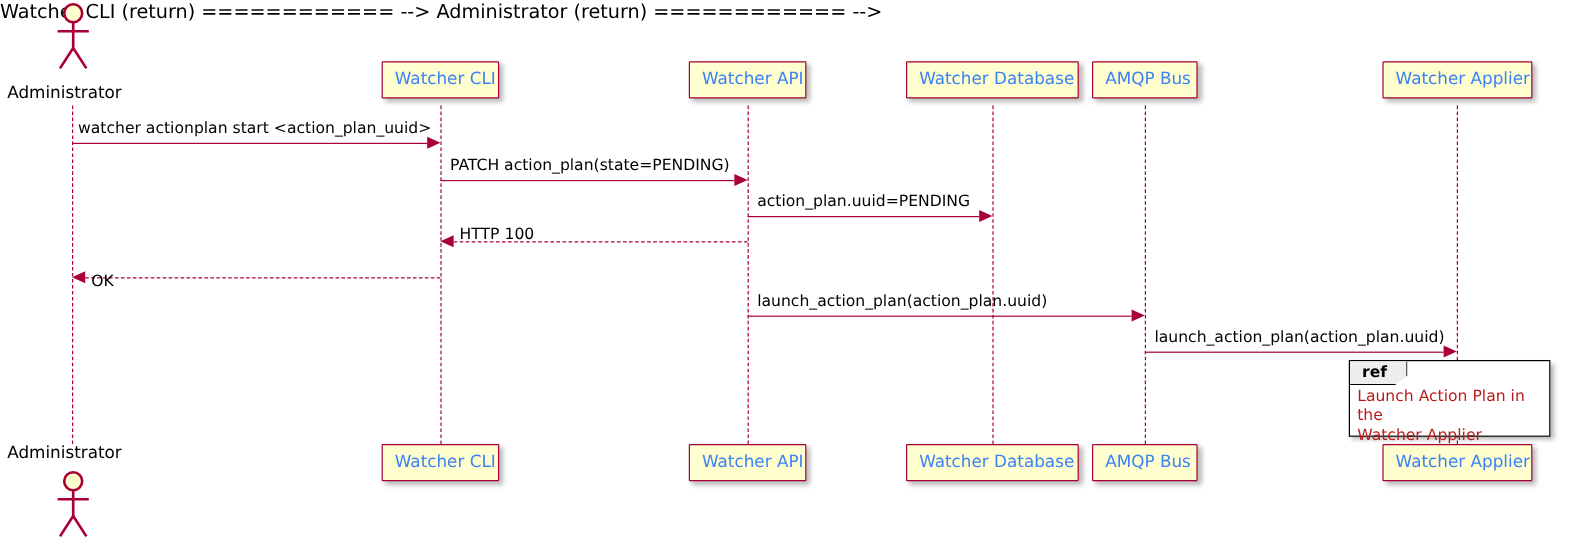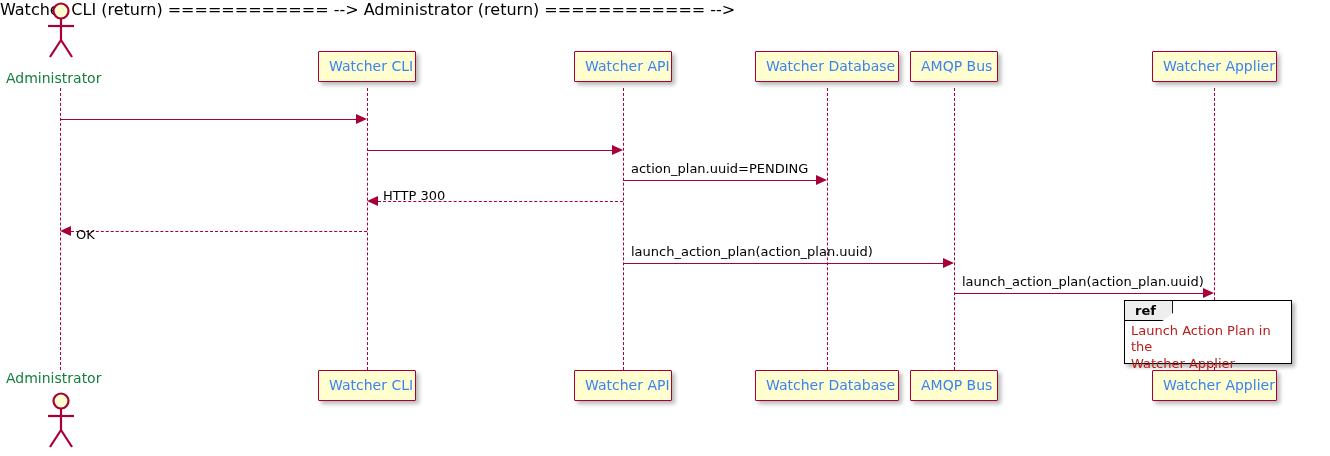--- a/index.html
+++ b/index.html
@@ -41,21 +41,21 @@
     border-radius: 1px;
   }
 
   
   .actor-shape {
     position: absolute;
   }
   .actor-label {
     position: absolute;
     font-size: 14px;
-    color: #15803d;
+    color: #000000;
     white-space: nowrap;
   }
 
   
   .msg-line {
     position: absolute;
     height: 0;
     border-top: 1.5px solid #A80036;
   }
   .msg-line.dashed {
@@ -144,34 +144,36 @@
   
   <div class="participant" style="left:318px; top:51px; width:98px;">Watcher CLI</div>
   <div class="participant" style="left:574px; top:51px; width:98px;">Watcher API</div>
   <div class="participant" style="left:755px; top:51px; width:144px;">Watcher Database</div>
   <div class="participant" style="left:910px; top:51px; width:88px;">AMQP Bus</div>
   <div class="participant" style="left:1152px; top:51px; width:125px;">Watcher Applier</div>
 
   
   <div class="msg-line" style="left:60px; top:119px; width:296px;"></div>
   <div class="arrow-head right" style="left:356px; top:114px;"></div>
+  <div class="msg-label" style="left:65px; top:101px;">watcher actionplan start &lt;action_plan_uuid&gt;</div>
 
   
   <div class="msg-line" style="left:367px; top:150px; width:245px;"></div>
   <div class="arrow-head right" style="left:612px; top:145px;"></div>
+  <div class="msg-label" style="left:375px; top:132px;">PATCH action_plan(state=PENDING)</div>
 
   
   <div class="msg-line" style="left:623px; top:180px; width:193px;"></div>
   <div class="arrow-head right" style="left:816px; top:175px;"></div>
   <div class="msg-label" style="left:631px; top:162px;">action_plan.uuid=PENDING</div>
 
    Watcher CLI (return) ============ --&gt;
   <div class="msg-line dashed" style="left:378px; top:201px; width:245px;"></div>
   <div class="arrow-head left" style="left:367px; top:196px;"></div>
-  <div class="msg-label" style="left:383px; top:189px;">HTTP 300</div>
+  <div class="msg-label" style="left:383px; top:189px;">HTTP 100</div>
 
    Administrator (return) ============ --&gt;
   <div class="msg-line dashed" style="left:71px; top:231px; width:296px;"></div>
   <div class="arrow-head left" style="left:60px; top:226px;"></div>
   <div class="msg-label" style="left:76px; top:228px;">OK</div>
 
   
   <div class="msg-line" style="left:623px; top:263px; width:320px;"></div>
   <div class="arrow-head right" style="left:943px; top:258px;"></div>
   <div class="msg-label" style="left:631px; top:245px;">launch_action_plan(action_plan.uuid)</div>

